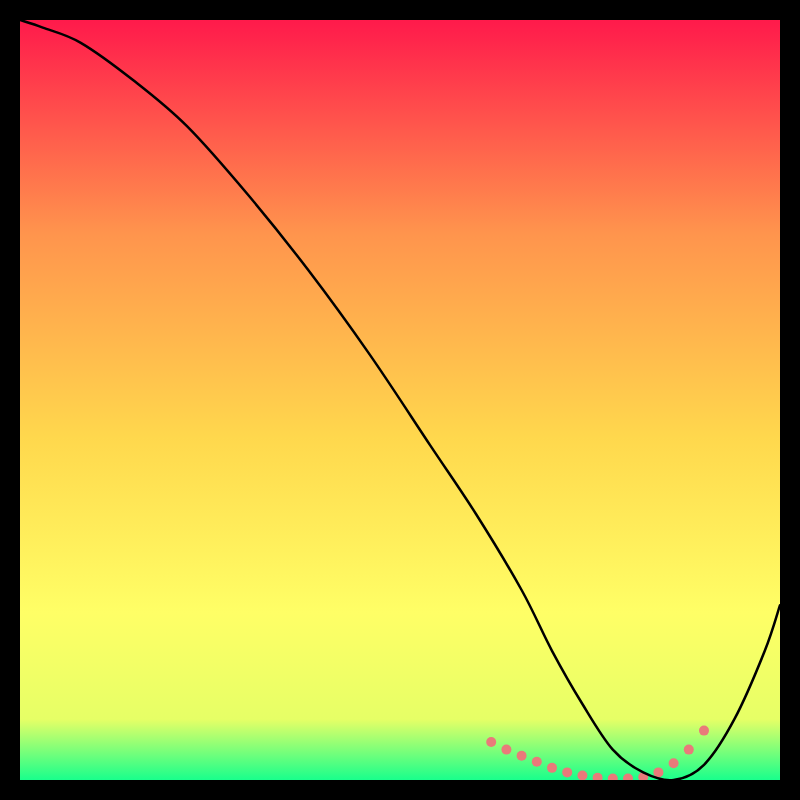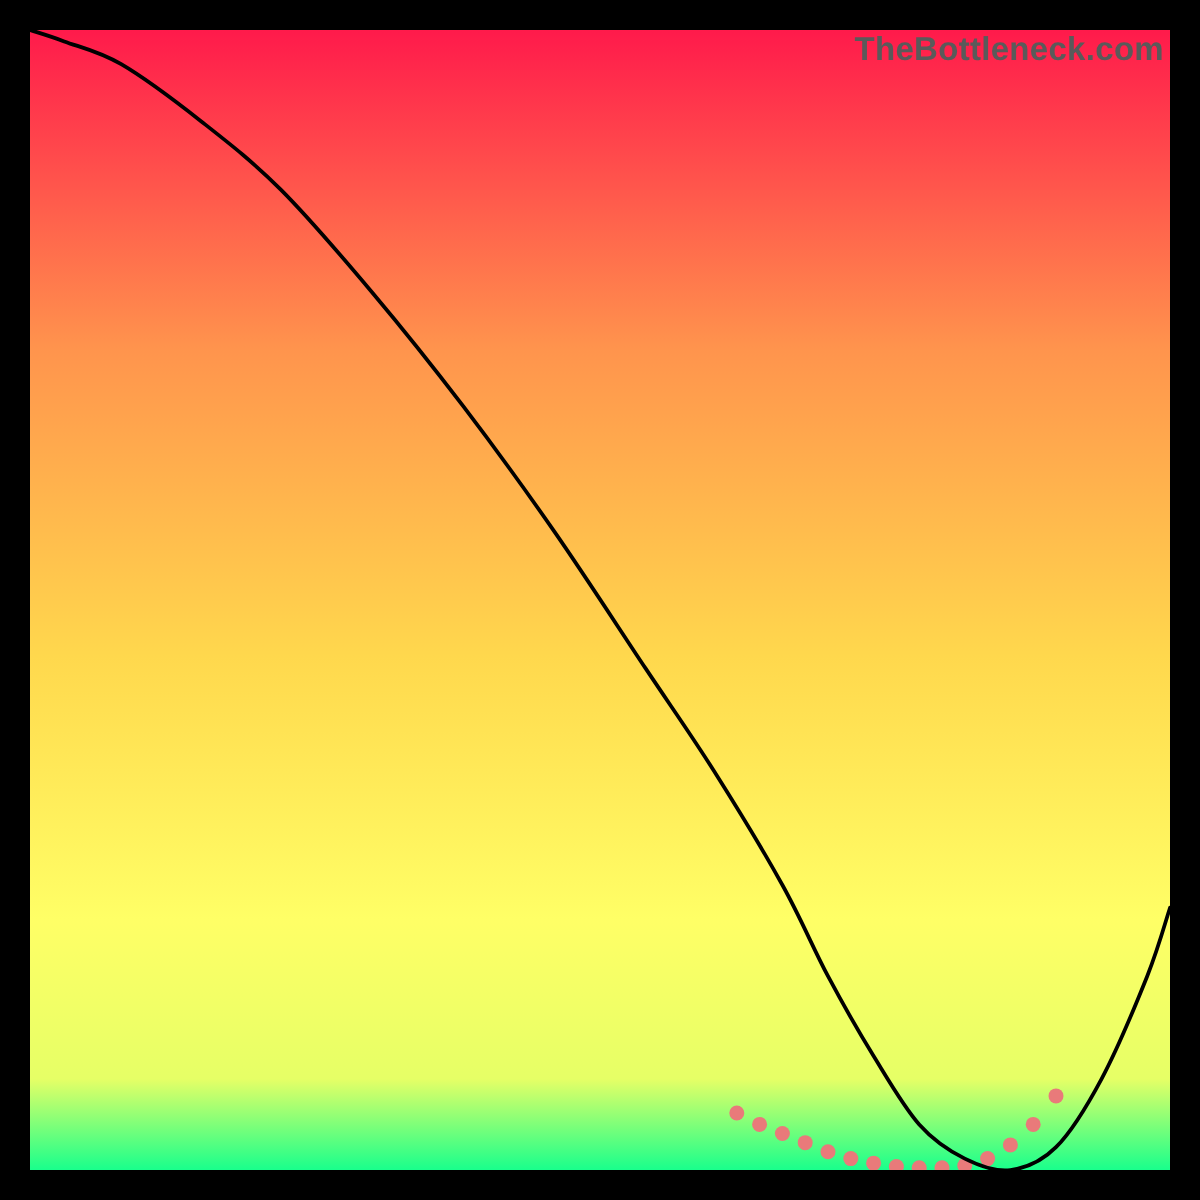--- a/index.html
+++ b/index.html
@@ -32,21 +32,20 @@
   svg {
     position: absolute;
     left: 0;
     top: 0;
   }
 </style>
 </head>
 <body>
 
 <div class="frame">
-  <div class="watermark">TheBottleneck.com</div>
 
   <svg id="chart-svg" width="760" height="760" viewBox="0 0 760 760">
     <defs>
       <linearGradient id="bg-grad" x1="0" y1="0" x2="0" y2="1">
         <stop id="g0" offset="0%" stop-color="#ff1a4b"></stop>
         <stop id="g1" offset="28%" stop-color="#ff944d"></stop>
         <stop id="g2" offset="55%" stop-color="#ffd84d"></stop>
         <stop id="g3" offset="78%" stop-color="#ffff66"></stop>
         <stop id="g4" offset="92%" stop-color="#e6ff66"></stop>
         <stop id="g5" offset="100%" stop-color="#19ff8c"></stop>

